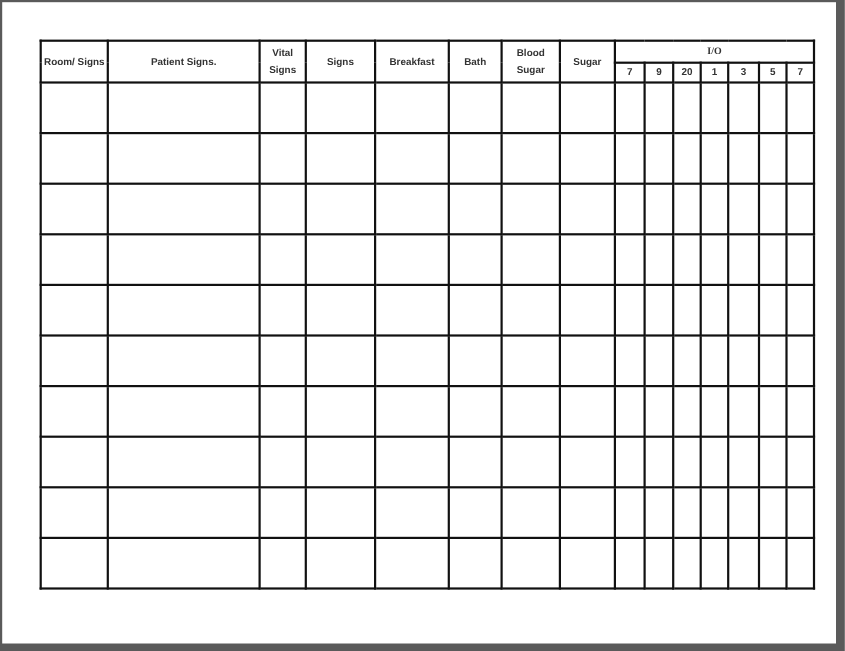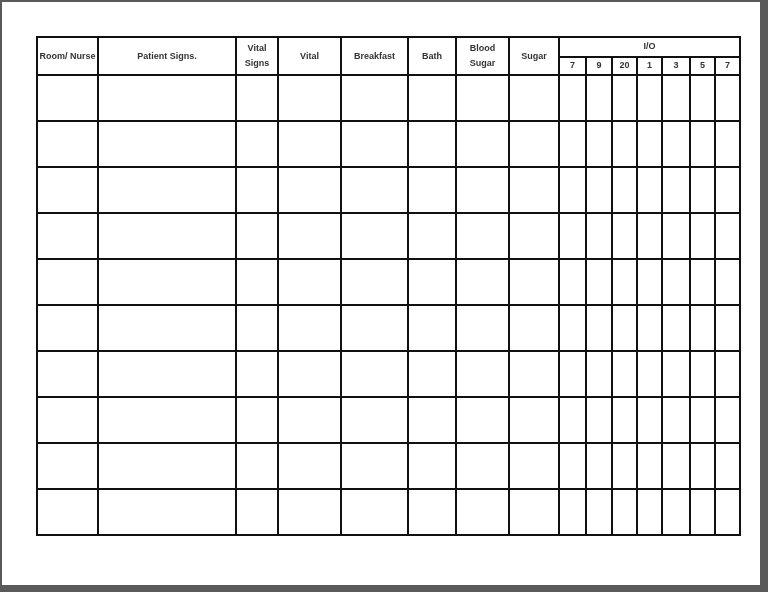--- a/index.html
+++ b/index.html
@@ -24,21 +24,21 @@
     border: 2px solid #111;
     padding: 0;
     text-align: center;
     vertical-align: middle;
     font-size: 9px;
     font-weight: bold;
     color: #333;
     line-height: 15px;
   }
   th.h { height: 36px; }
-  th.io-top { height: 17px; }
+  th.io-top { height: 17px; font-family: Liberation Serif, serif; }
   th.io-sub { height: 16px; font-size: 8px; }
   td.cell { height: 44px; }
 </style>
 </head>
 <body>
 
 <div class="page">
   <table class="sheet">
     <colgroup>
       <col style="width:61px">
@@ -52,24 +52,24 @@
       <col style="width:27px">
         <col style="width:26px">
         <col style="width:25px">
       <col style="width:25px">
         <col style="width:28px">
         <col style="width:25px">
       <col style="width:25px">
     </colgroup>
     <thead>
       <tr>
-        <th class="h" rowspan="2">Room/ Nurse</th>
+        <th class="h" rowspan="2">Room/ Signs</th>
         <th class="h" rowspan="2">Patient Signs.</th>
         <th class="h" rowspan="2">Vital Signs</th>
-        <th class="h" rowspan="2">Vital</th>
+        <th class="h" rowspan="2">Signs</th>
         <th class="h" rowspan="2">Breakfast</th>
         <th class="h" rowspan="2">Bath</th>
         <th class="h" rowspan="2">Blood Sugar</th>
         <th class="h" rowspan="2">Sugar</th>
         <th class="io-top" colspan="7">I/O</th>
       </tr>
       <tr>
         <th class="io-sub">7</th>
         <th class="io-sub">9</th>
         <th class="io-sub">20</th>

